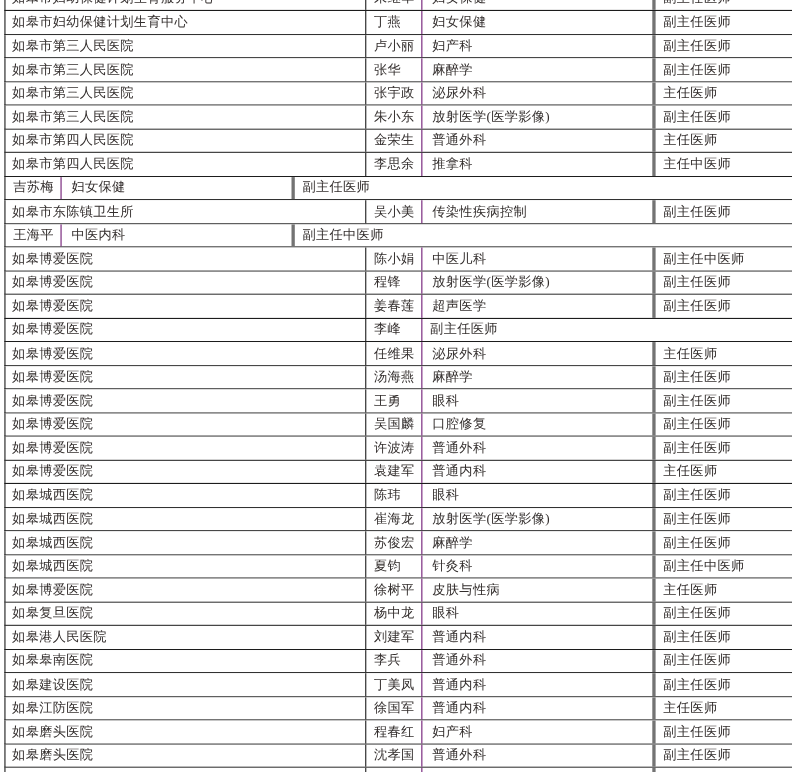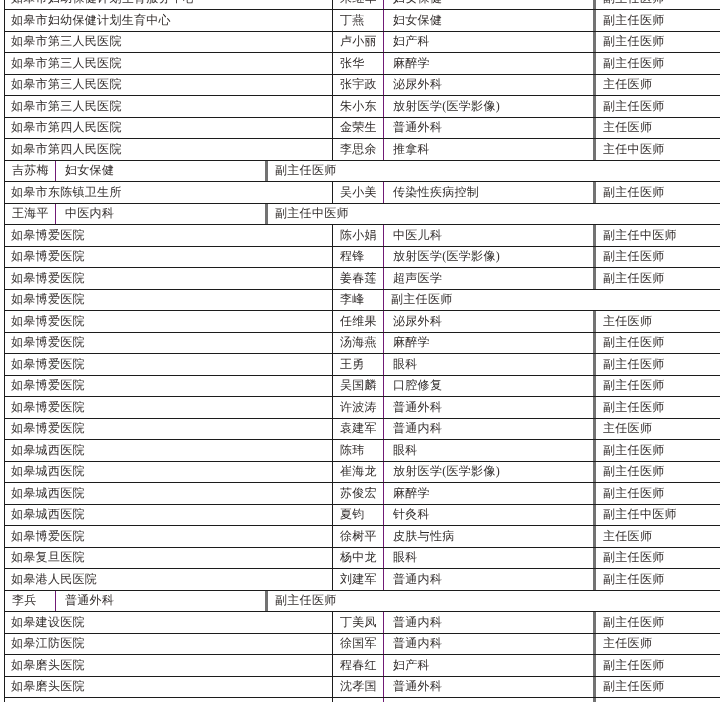--- a/index.html
+++ b/index.html
@@ -227,20 +227,21 @@
         <div class="cell department">眼科</div>
         <div class="cell title">副主任医师</div>
       </div>
       <div class="row">
         <div class="cell hospital">如皋港人民医院</div>
         <div class="cell name">刘建军</div>
         <div class="cell department">普通内科</div>
         <div class="cell title">副主任医师</div>
       </div>
       <div class="row">
+        <div class="cell hospital">如皋皋南医院</div>
         <div class="cell name">李兵</div>
         <div class="cell department">普通外科</div>
         <div class="cell title">副主任医师</div>
       </div>
       <div class="row">
         <div class="cell hospital">如皋建设医院</div>
         <div class="cell name">丁美凤</div>
         <div class="cell department">普通内科</div>
         <div class="cell title">副主任医师</div>
       </div>

